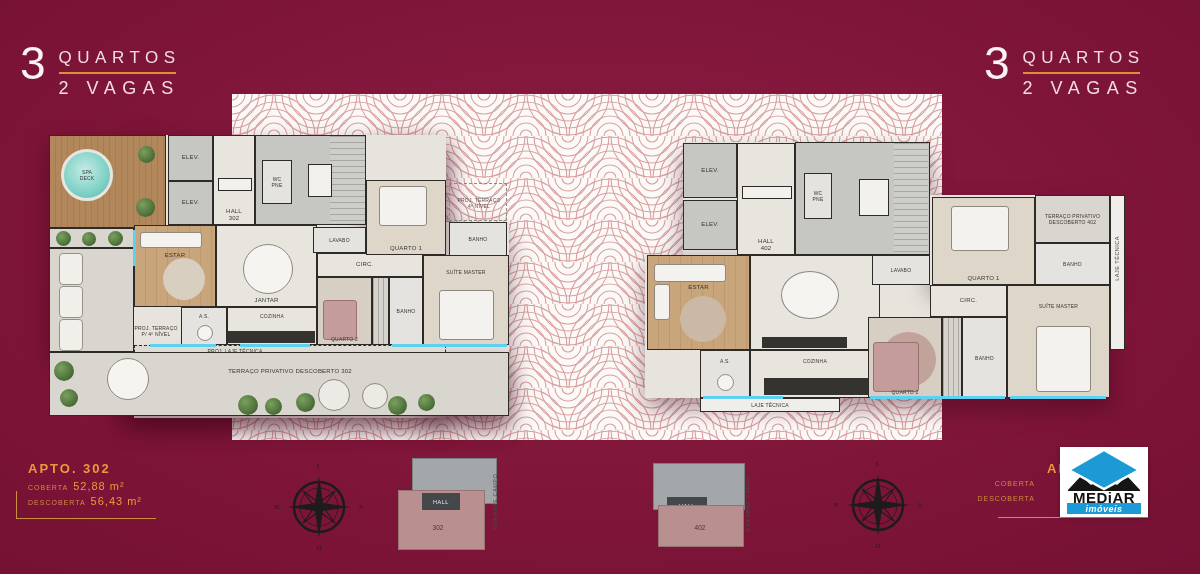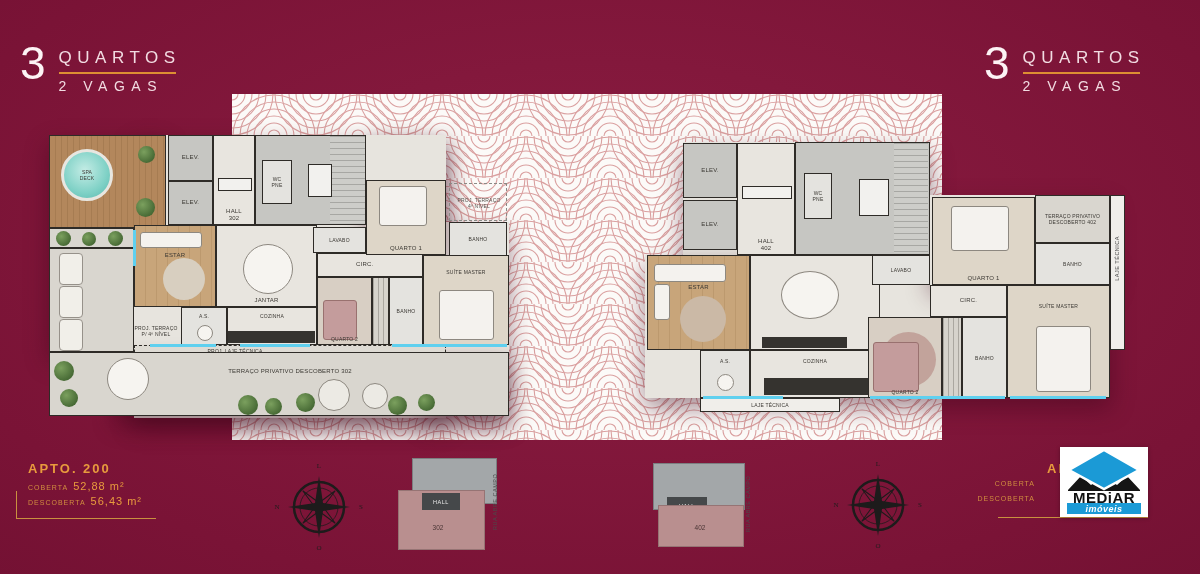--- a/index.html
+++ b/index.html
@@ -6,21 +6,21 @@
   body{font-family:"Liberation Sans",sans-serif;}
   .stage{position:relative;width:1200px;height:574px;overflow:hidden;
          background:radial-gradient(120% 130% at 50% 42%, #8c1d42 0%, #7a1336 48%, #620c2b 100%);}
   .band{position:absolute;left:232px;top:94px;width:710px;height:346px;}
   
   .hdr{position:absolute;display:flex;align-items:flex-start;}
   .hdr .num{font-size:46px;font-weight:300;color:#fdf3f5;line-height:0.95;letter-spacing:1px;}
   .hdr .col{margin-left:12px;padding-top:6px;}
   .hdr .w1{font-size:17px;letter-spacing:5.5px;color:#f2dce2;}
   .hdr .rule{height:2px;background:#dd8f33;margin:4px 0 4px 0;width:117px;}
-  .hdr .w2{font-size:14px;letter-spacing:6.5px;color:#f2dce2;}
+  .hdr .w2{font-size:18px;letter-spacing:6.5px;color:#f2dce2;}
   
   .u-title{position:absolute;font-size:13px;font-weight:bold;letter-spacing:2px;color:#e89b3d;white-space:nowrap;}
   .u-row{position:absolute;display:flex;align-items:baseline;gap:5px;white-space:nowrap;}
   .u-lab{font-size:7px;letter-spacing:1px;color:#d18e3f;}
   .u-val{font-size:11px;letter-spacing:1px;color:#e89b3d;}
   .gold-corner{position:absolute;border-left:1.5px solid #c9913f;border-bottom:1.5px solid #c9913f;}
   .gold-line{position:absolute;border-top:1.5px solid #c9913f;}
   
   .backdrop{position:absolute;background:#e7e4de;box-shadow:0 10px 22px rgba(60,4,24,.45);}
   .room{position:absolute;box-sizing:border-box;border:1.4px solid #2e2b27;background:#e8e5df;}
@@ -370,21 +370,21 @@
       </g>
       <polygon points="36,5 40,32 67,36 40,40 36,67 32,40 5,36 32,32" fill="#1d1b1b"></polygon>
     </svg>
     <span class="comp-letter" style="left:878px;top:464px;">L</span>
     <span class="comp-letter" style="left:878px;top:546px;">O</span>
     <span class="comp-letter" style="left:836px;top:505px;">N</span>
     <span class="comp-letter" style="left:920px;top:505px;">S</span>
   </div>
 
   <div>
-    <span class="u-title" style="left:28px;top:461px;">APTO. 200</span>
+    <span class="u-title" style="left:28px;top:461px;">APTO. 302</span>
     <div class="u-row" style="left:28px;top:480px;">
       <span class="u-lab">COBERTA</span>
       <span class="u-val">52,88 m²</span>
     </div>
     <div class="u-row" style="left:28px;top:495px;">
       <span class="u-lab">DESCOBERTA</span>
       <span class="u-val">56,43 m²</span>
     </div>
     <div class="gold-corner" style="left:16px;top:491px;width:139px;height:27px;"></div>
   </div>

